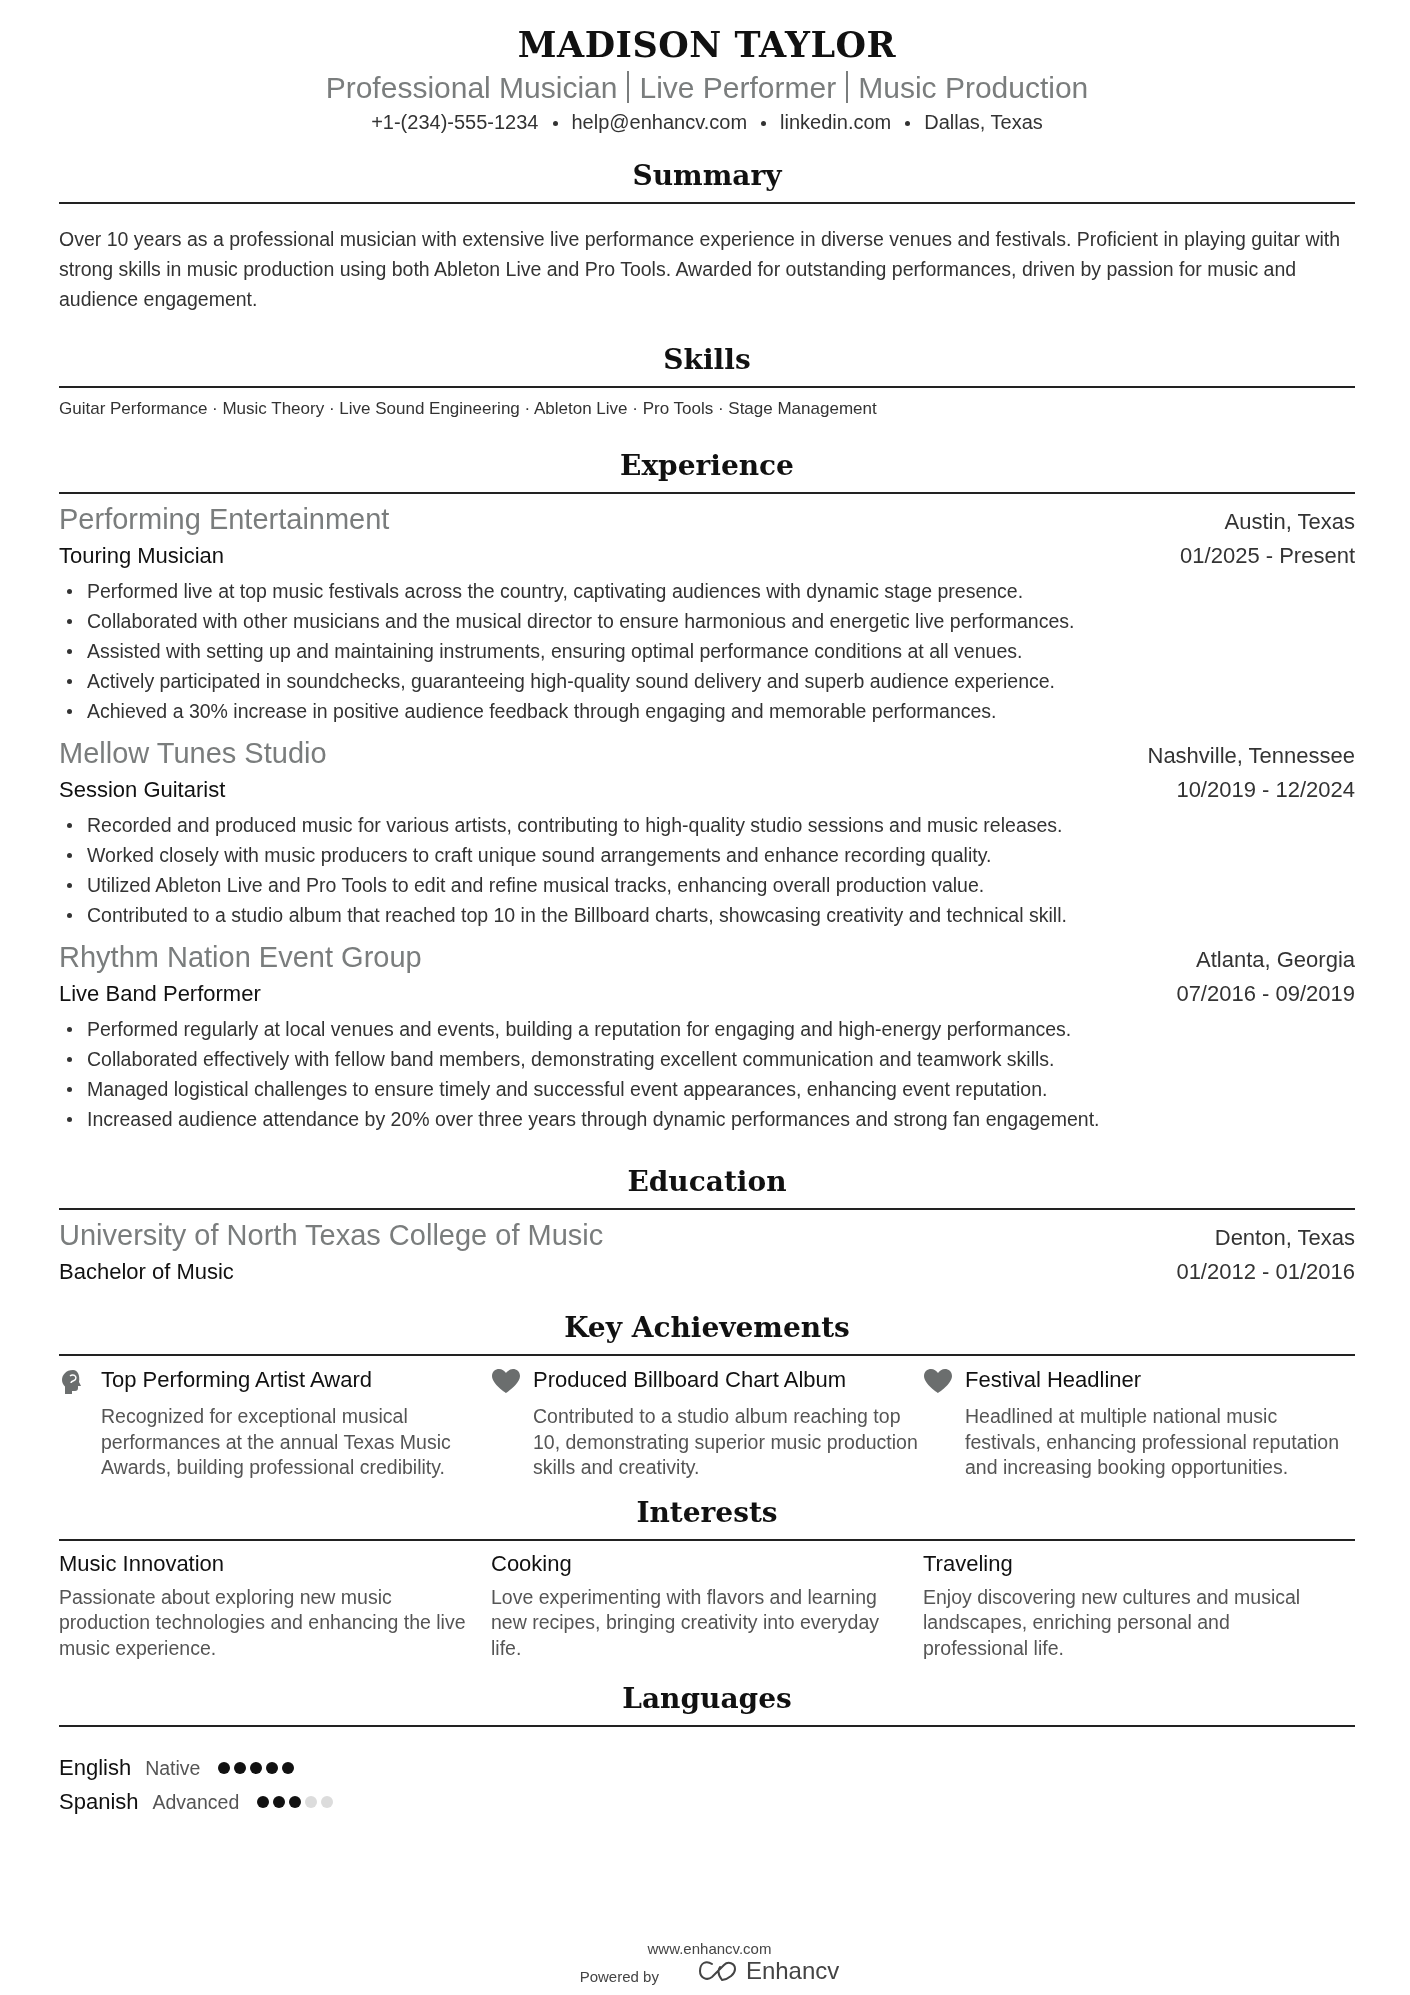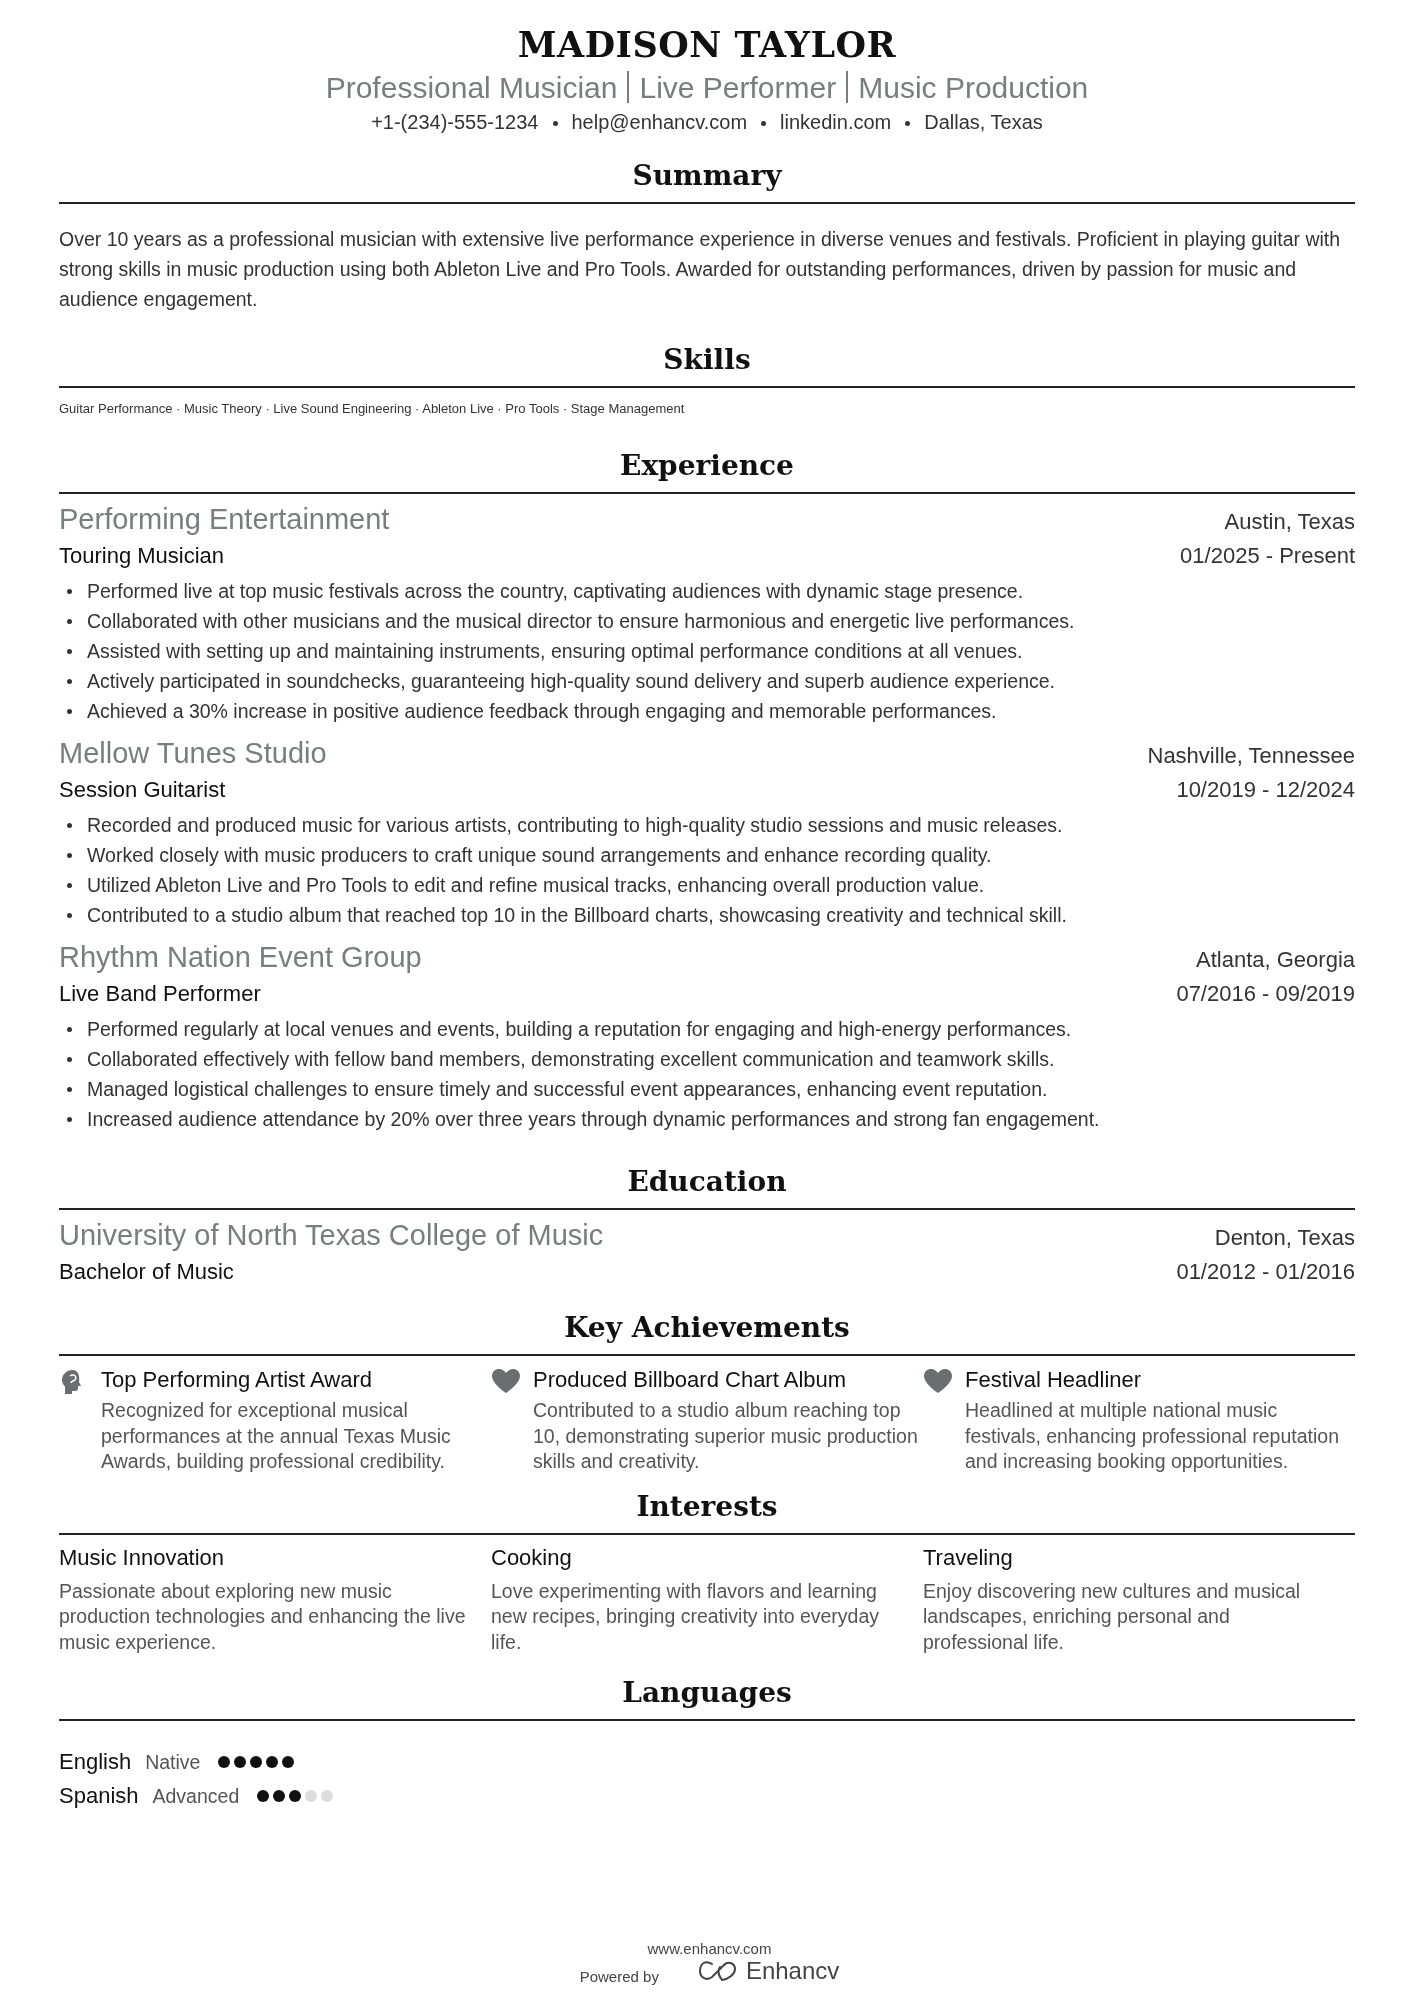--- a/index.html
+++ b/index.html
@@ -11,37 +11,37 @@
     .name { font-family: "DejaVu Serif", "Liberation Serif", serif; font-weight: bold; font-size: 35px; color: #111; letter-spacing: 0.5px; line-height: 42px; }
     .tagline { font-size: 30px; color: #7a7d7d; line-height: 40px; margin-top: 2px; }
     .tagline .sep { display: inline-block; width: 2px; height: 32px; background: #7a7d7d; vertical-align: -5px; margin: 0 10px; }
     .contacts { font-size: 20px; color: #333; line-height: 28px; margin-top: 0px; }
     .contacts .dot { display: inline-block; width: 5px; height: 5px; border-radius: 50%; background: #333; vertical-align: middle; margin: 0 14px; }
 
     .section-title { font-family: "DejaVu Serif", "Liberation Serif", serif; font-weight: bold; font-size: 28px; color: #111; text-align: center; line-height: 36px; }
     .rule { height: 2px; background: #222; margin-top: 8px; }
 
     .summary-text { font-size: 19.5px; line-height: 30px; color: #333; margin-top: 20px; }
-    .skills-text { font-size: 13px; line-height: 30px; color: #333; margin-top: 6px; }
+    .skills-text { font-size: 17px; line-height: 30px; color: #333; margin-top: 6px; }
 
     .job { margin-top: 6px; }
     .row { display: flex; justify-content: space-between; align-items: baseline; }
     .company { font-size: 29px; color: #7a7d7d; line-height: 38px; }
     .location { font-size: 22px; color: #333; line-height: 30px; }
     .role { font-size: 22px; color: #111; line-height: 36px; }
     .dates { font-size: 22px; color: #333; line-height: 36px; }
     ul.bullets { list-style: none; margin-top: 2px; }
     ul.bullets li { font-size: 19.5px; line-height: 30px; color: #333; padding-left: 28px; position: relative; }
     ul.bullets li::before { content: ""; position: absolute; left: 8px; top: 13px; width: 5px; height: 5px; border-radius: 50%; background: #333; }
 
     .achievements { display: flex; margin-top: 8px; }
     .ach { width: 444px; display: flex; }
     .ach-icon { width: 42px; flex: none; padding-top: 4px; }
     .ach-title { font-size: 22px; color: #111; line-height: 32px; }
-    .ach-desc { font-size: 19.5px; color: #555; line-height: 25.5px; margin-top: 2px; }
+    .ach-desc { font-size: 19.5px; color: #555; line-height: 25.5px; margin-top: 8px; }
 
     .interests { display: flex; margin-top: 6px; }
     .interest { width: 444px; padding-right: 20px; }
     .interest-title { font-size: 22px; color: #111; line-height: 34px; }
     .interest-desc { font-size: 19.5px; color: #555; line-height: 25.5px; margin-top: 4px; }
 
     .languages { display: flex; margin-top: 24px; flex-direction: column; }
     .lang { width: 444px; display: flex; align-items: baseline; }
     .lang-name { font-size: 22px; color: #111; line-height: 34px; }
     .lang-level { font-size: 19.5px; color: #555; margin-left: 14px; }

